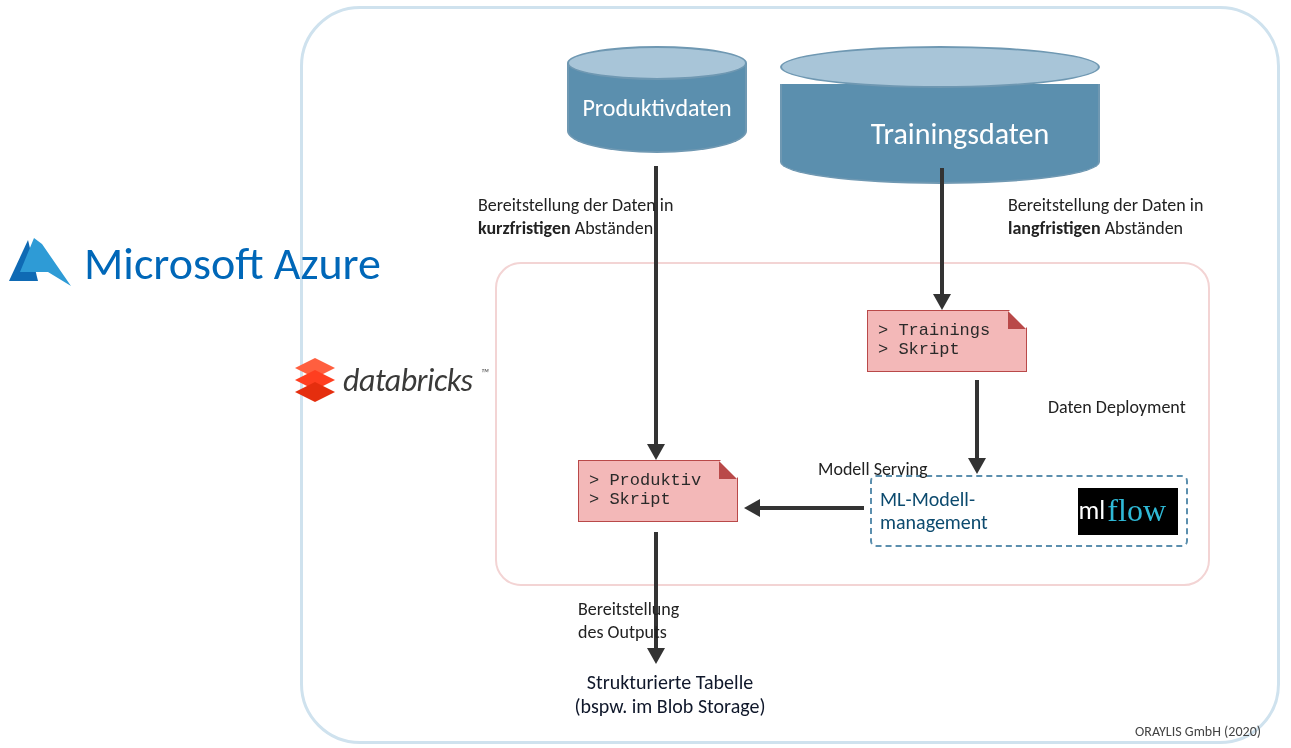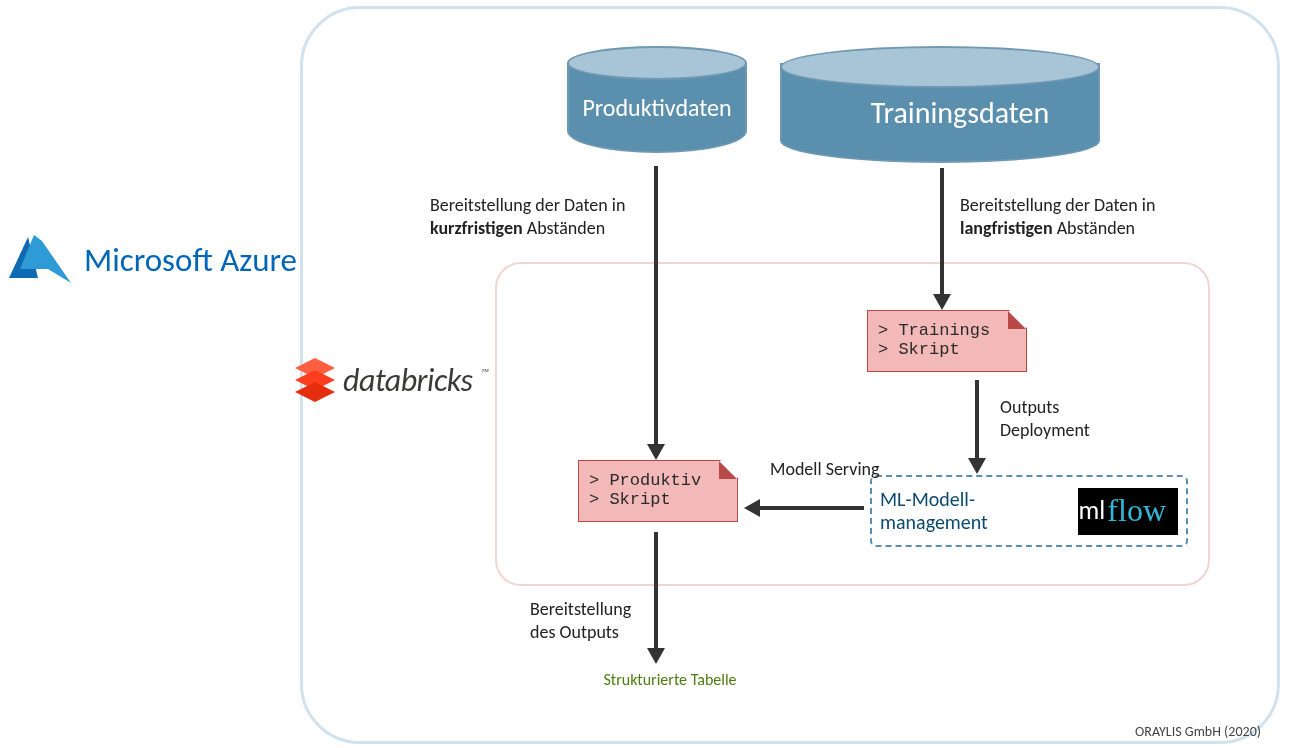--- a/index.html
+++ b/index.html
@@ -32,21 +32,21 @@
   .azure-logo {
     position: absolute;
     left: 8px;
     top: 235px;
     display: flex;
     align-items: center;
     gap: 12px;
   }
   .azure-logo .icon svg { display: block; }
   .azure-logo .text {
-    font-size: 33px;
+    font-size: 46px;
     color: #0067b8;
     font-weight: 400;
   }
   .databricks-logo {
     position: absolute;
     left: 295px;
     top: 358px;
     display: flex;
     align-items: center;
     gap: 8px;
@@ -87,21 +87,21 @@
   }
   .cylinder .label {
     color: #fff;
     font-size: 24px;
   }
   .cyl-prod { left: 567px; top: 46px; width: 180px; height: 108px; }
   .cyl-prod .top  { height: 34px; top: 0; }
   .cyl-prod .body { top: 17px; height: 90px; }
   .cyl-train { left: 780px; top: 46px; width: 320px; height: 122px; }
   .cyl-train .top  { height: 42px; top: 0; }
-  .cyl-train .body { top: 17px; height: 100px; padding-left: 40px; }
+  .cyl-train .body { top: 38px; height: 100px; padding-left: 40px; }
   .cyl-train .label { font-size: 30px; }
 
   
   .script-box {
     position: absolute;
     background: #f3b8b8;
     border: 1px solid #b94949;
     width: 160px;
     padding: 10px 26px 12px 10px;
     font-family: "Consolas","Courier New",monospace;
@@ -166,30 +166,30 @@
   .arrow { position:absolute; background:#333; }
   .arrow.v { width:4px; }
   .arrow.h { height:4px; }
   .arrowhead {
     position:absolute;
     width:0;height:0;
   }
   .arrowhead.down  { border-left:9px solid transparent; border-right:9px solid transparent; border-top:16px solid #333; }
   .arrowhead.left  { border-top:9px solid transparent; border-bottom:9px solid transparent; border-right:16px solid #333; }
 
-  .caption { position:absolute; font-size:18px; color:#222; line-height:1.25; }
+  .caption { position:absolute; font-size:18px; color:#222; line-height:1.25;margin-left:48px; }
   .caption b { font-weight:700; }
 
   .output-title {
     position:absolute;
     left:490px; top:670px;
     width:360px;
     text-align:center;
-    font-size:16px;
-    color:#4d7c0f;
+    font-size:20px;
+    color:#0f172a;
   }
   .attribution {
     position:absolute;
     right:30px;
     bottom:8px;
     font-size:14px;
     color:#444;
   }
 </style>
 </head>
@@ -265,26 +265,27 @@
 <div class="arrow v" style="left:654px; top:532px; height:118px;"></div>
 <div class="arrowhead down" style="left:647px; top:648px;"></div>
 
 <div class="caption" style="left:430px; top:194px; width:220px;">
   <span>Bereitstellung der Daten in </span><b>kurzfristigen</b><span> Abständen</span>
 </div>
 <div class="caption" style="left:960px; top:194px; width:230px;">
   <span>Bereitstellung der Daten in </span><b>langfristigen</b><span> Abständen</span>
 </div>
 <div class="caption" style="left:1000px; top:396px; width:140px;">
-  <span>Outputs Deployment</span>
+  <span>Daten Deployment</span>
 </div>
 <div class="caption" style="left:770px; top:458px; width:120px;">
   <span>Modell Serving</span>
 </div>
 <div class="caption" style="left:530px; top:598px; width:120px;">
   <span>Bereitstellung des Outputs</span>
 </div>
 
 <div class="output-title">
   <div>Strukturierte Tabelle</div>
+  <div>(bspw. im Blob Storage)</div>
 </div>
 
 <div class="attribution">ORAYLIS GmbH (2020)</div>
 
 </body></html>

